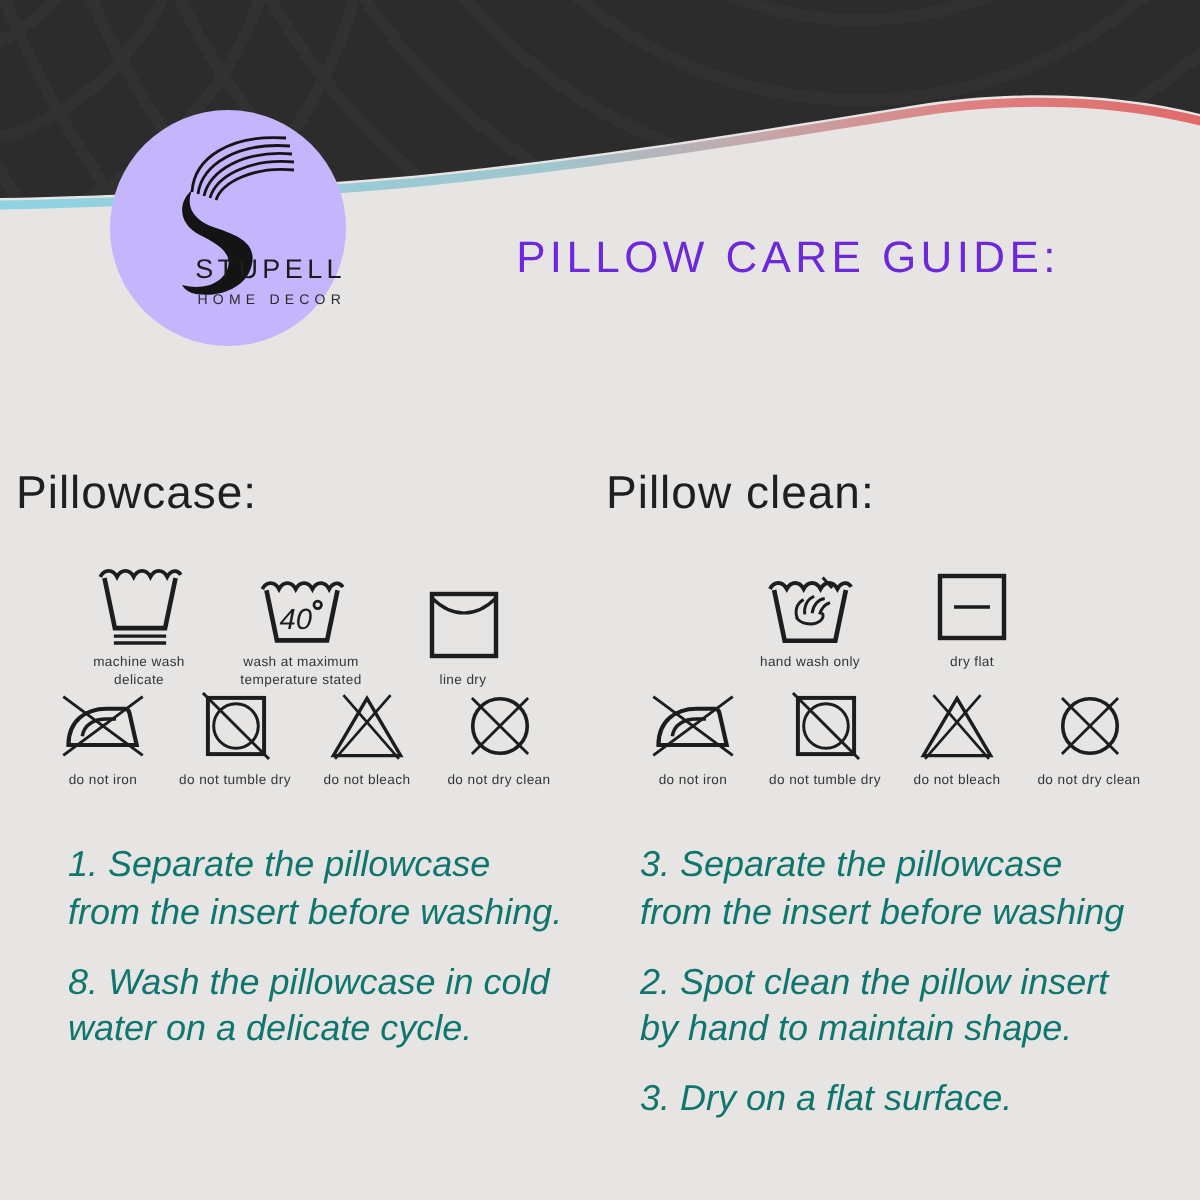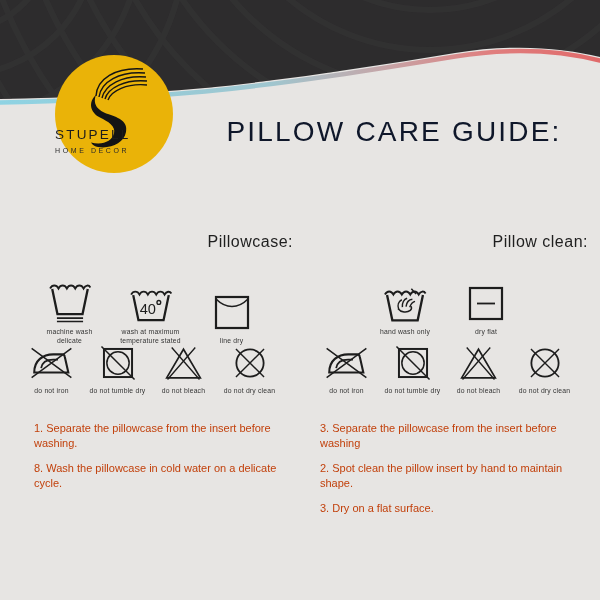--- a/index.html
+++ b/index.html
@@ -5,64 +5,64 @@
   html,body{margin:0;padding:0;background:#cfcfcf;}
   .canvas{
     position:relative;width:600px;height:600px;overflow:hidden;
     background:#e7e5e3;
     font-family:"Liberation Sans", sans-serif;
     -webkit-font-smoothing:antialiased;
   }
   .wave{position:absolute;top:0;left:0;}
   .logo{
     position:absolute;left:55px;top:55px;width:118px;height:118px;
-    border-radius:50%;background:#eab308;text-align:left;
+    border-radius:50%;background:#c4b5fd;text-align:right;
   }
   .logo-s{display:block;margin:0 auto;}
   .logo-name{
     position:absolute;left:0;right:0;top:72px;
     font-size:13.5px;letter-spacing:2.2px;color:#1c1c1c;font-weight:400;
   }
   .logo-tagline{
     position:absolute;left:0;right:0;top:92px;
     font-size:7px;letter-spacing:2.6px;color:#2a2a2a;font-weight:400;
   }
   .title{
     position:absolute;left:194px;top:116px;width:400px;margin:0;
-    text-align:center;font-size:28px;font-weight:500;letter-spacing:2.2px;
-    color:#0f172a;
+    text-align:center;font-size:22px;font-weight:500;letter-spacing:2.2px;
+    color:#6d28d9;
   }
   .col{position:absolute;top:233px;width:285px;height:345px;}
   .col-1{left:8px;}
   .col-2{left:303px;}
   .col h2{
-    margin:0;text-align:right;font-size:16px;font-weight:500;
+    margin:0;text-align:left;font-size:23px;font-weight:500;
     letter-spacing:0.5px;color:#1f1f1f;
   }
   .icons-row{
     position:absolute;left:0;right:0;display:flex;justify-content:center;
     align-items:flex-end;
   }
   .row1{top:48px;gap:15px;}
   .row2{top:112px;gap:6px;}
   figure{margin:0;display:flex;flex-direction:column;align-items:center;}
   .row1 figure{width:66px;}
   .row2 figure{width:60px;}
-  .icon-box{display:flex;align-items:flex-end;justify-content:center;height:42px;}
+  .icon-box{display:flex;align-items:flex-end;justify-content:center;height:42px;font-style:italic;}
   .row2 .icon-box{height:37px;}
   figcaption{
     margin-top:4px;text-align:center;font-size:6.8px;line-height:1.35;
     letter-spacing:0.2px;color:#353535;font-weight:400;
   }
   .row2 figcaption{white-space:nowrap;}
   .steps{position:absolute;top:188px;left:0;right:0;padding:0 6px 0 26px;}
   .col-2 .steps{padding-left:17px;}
   .steps p{
-    margin:0 0 11px 0;font-size:11px;line-height:1.32;color:#c2410c;
-    max-width:252px;font-weight:400;
+    margin:0 0 11px 0;font-size:18px;line-height:1.32;color:#0f766e;
+    max-width:252px;font-weight:400;font-style:italic;
   }
   svg .stroke{fill:none;stroke:#1d1d1d;}
 </style>
 </head>
 <body>
 
 <div class="canvas">
 
   <svg class="wave" width="600" height="132" viewBox="0 0 600 132">
     <defs>

